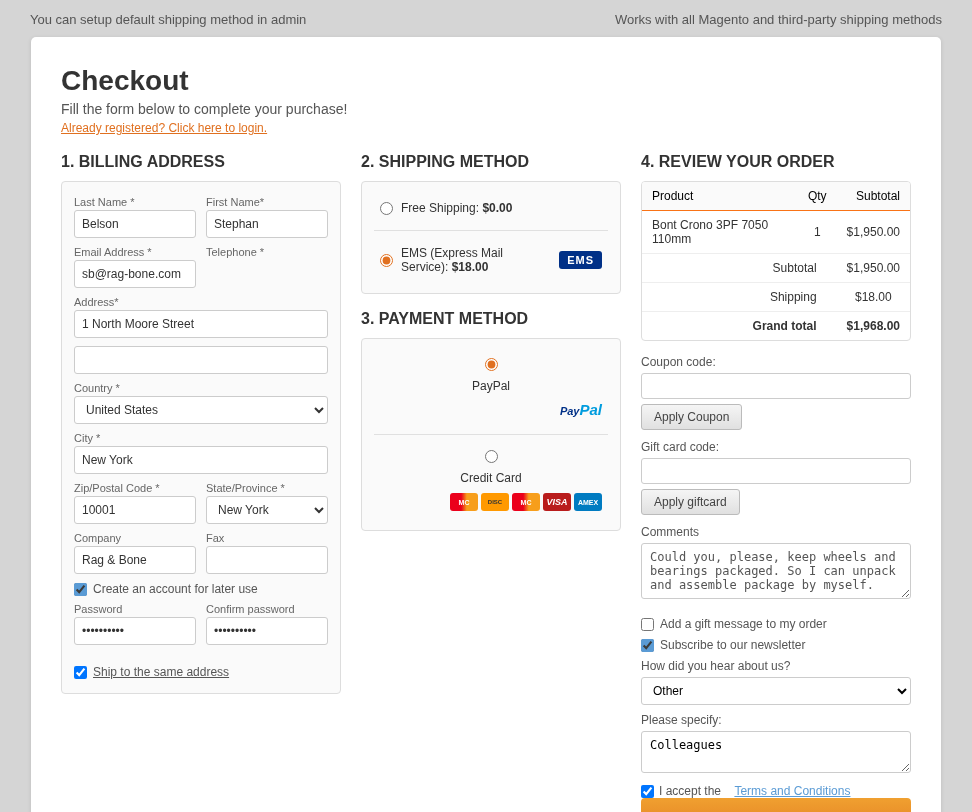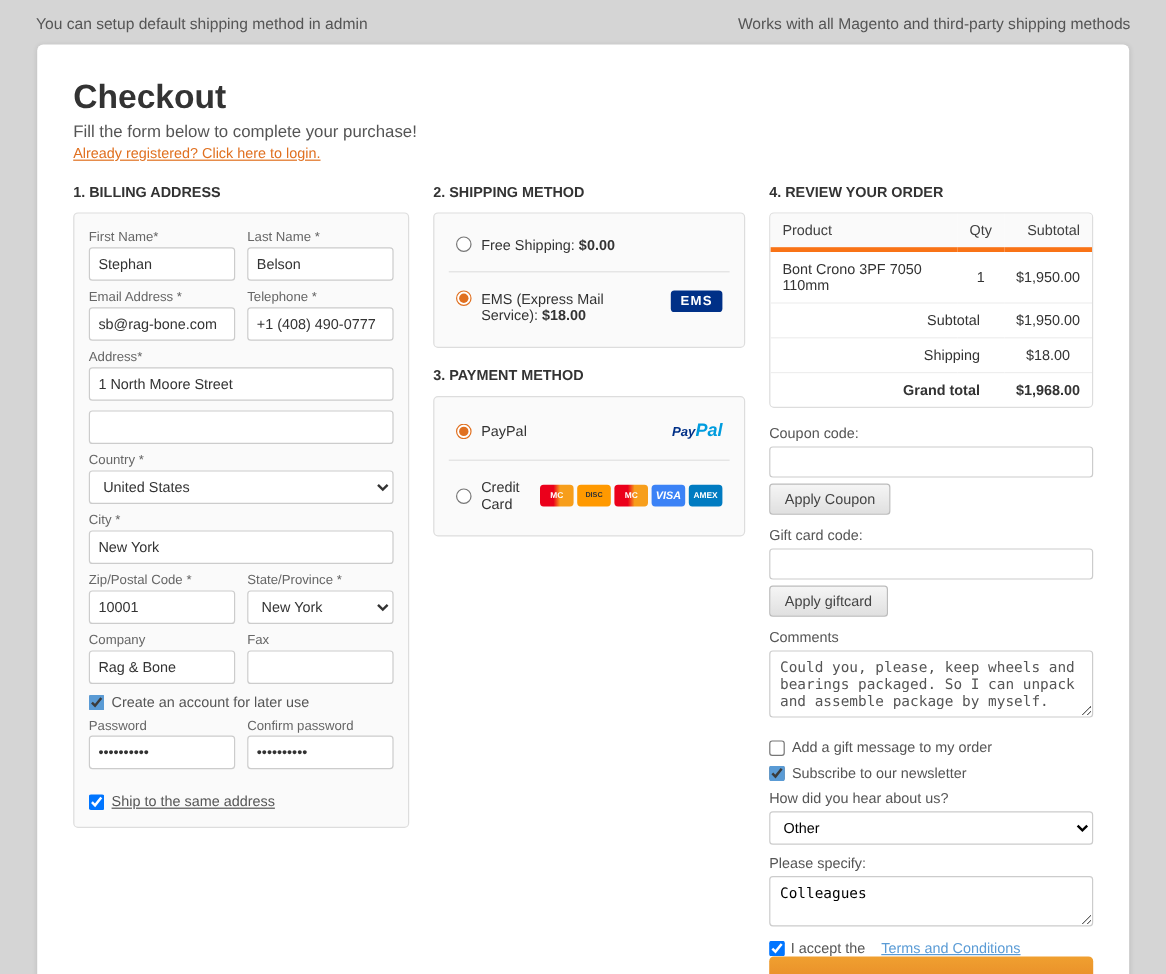--- a/index.html
+++ b/index.html
@@ -136,21 +136,21 @@
     }
     .shipping-box {
       border: 1px solid #ddd;
       border-radius: 4px;
       padding: 12px 12px;
       background: #fafafa;
       margin-bottom: 16px;
     }
     .shipping-option {
       display: flex;
-      align-items: flex-start;
+      align-items: center;
       gap: 8px;
       padding: 7px 6px;
       font-size: 12px;
       color: #333;
     }
     .shipping-option.selected {
       
     }
     .shipping-option input[type="radio"] {
       accent-color: #e07020;
@@ -175,20 +175,21 @@
       padding: 12px 12px;
       background: #fafafa;
     }
     .payment-option {
       display: flex;
       align-items: center;
       gap: 8px;
       padding: 7px 6px;
       font-size: 12px;
       color: #333;
+      flex-direction: column;
     }
     .payment-option input[type="radio"] {
       accent-color: #e07020;
     }
     .paypal-text {
       color: #003087;
       font-weight: bold;
       font-size: 16px;
       font-style: italic;
     }
@@ -206,44 +207,44 @@
       height: 18px;
       border-radius: 3px;
       font-size: 7px;
       font-weight: bold;
       display: flex;
       align-items: center;
       justify-content: center;
     }
     .card-mastercard { background: linear-gradient(to right, #eb001b 40%, #f79e1b 60%); color: white; }
     .card-discover { background: #ff6000; color: white; font-size: 6px; }
-    .card-visa { background: #3b82f6; color: white; font-size: 9px; font-style: italic; text-align: center; }
+    .card-visa { background: #b91c1c; color: white; font-size: 9px; font-style: italic; text-align: center; }
     .card-amex { background: #007bc1; color: white; font-size: 7px; }
     
     .col-review {
       flex: 1;
     }
     .review-table {
       width: 100%;
       border: 1px solid #ddd;
       border-radius: 4px;
       overflow: hidden;
       margin-bottom: 14px;
     }
     .review-table table {
       width: 100%;
       border-collapse: collapse;
       font-size: 12px;
     }
     .review-table th {
       text-align: left;
       padding: 7px 10px;
-      color: #404040;
+      color: #000000;
       font-weight: normal;
-      border-bottom: 4px solid #f97316;
+      border-bottom: 1px solid #f97316;
       background: #fafafa;
     }
     .review-table th:last-child, .review-table td:last-child {
       text-align: right;
     }
     .review-table th:nth-child(2), .review-table td:nth-child(2) {
       text-align: center;
     }
     .review-table td {
       padding: 7px 10px;
@@ -330,21 +331,21 @@
       padding: 14px 24px;
       cursor: pointer;
       width: 100%;
       text-transform: uppercase;
     }
     .divider-shipping {
       border-bottom: 1px solid #e0e0e0;
       margin: 8px 0;
     }
     .section-num {
-      font-size: 12px;
+      font-size: 16px;
       font-weight: bold;
       text-transform: uppercase;
       color: #333;
       margin-bottom: 10px;
     }
   </style>
 </head>
 <body>
 
 <div class="page-wrapper">
@@ -358,36 +359,35 @@
     <div class="checkout-subtitle">Fill the form below to complete your purchase!</div>
     <div class="checkout-login">Already registered? Click here to login.</div>
 
     <div class="checkout-columns">
 
       <div class="col-billing">
         <div class="section-num">1. Billing Address</div>
         <div class="billing-box">
           <div class="form-row">
             <div class="form-group">
+              <label>Last Name *</label>
+              <input type="text" value="Belson" style="">
+            </div>
+            <div class="form-group">
               <label>First Name*</label>
               <input type="text" value="Stephan" style="">
             </div>
-            <div class="form-group">
-              <label>Last Name *</label>
-              <input type="text" value="Belson" style="">
-            </div>
           </div>
           <div class="form-row">
             <div class="form-group">
               <label>Email Address *</label>
               <input type="email" value="sb@rag-bone.com" style="">
             </div>
             <div class="form-group">
               <label>Telephone *</label>
-              <input type="tel" value="+1 (408) 490-0777" style="">
             </div>
           </div>
           <div class="form-row">
             <div class="form-group">
               <label>Address*</label>
               <input type="text" value="1 North Moore Street" style="">
             </div>
           </div>
           <div class="form-row address-line2">
             <div class="form-group">

